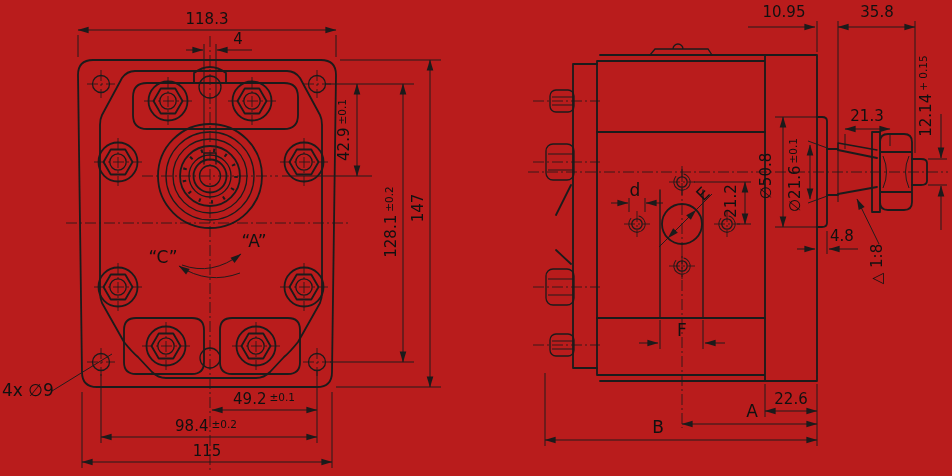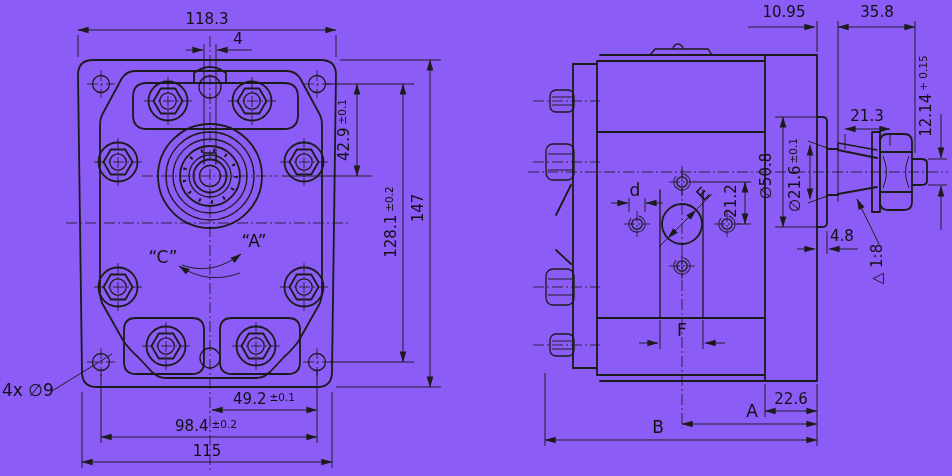--- a/index.html
+++ b/index.html
@@ -1,16 +1,16 @@
 <!DOCTYPE html>
 <html><head>
 <meta charset="utf-8">
 <style>
   html,body{margin:0;padding:0;background:#ffffff;}
-  .canvas{position:relative;width:952px;height:476px;background:#8b5cf6;overflow:hidden;}
+  .canvas{position:relative;width:952px;height:476px;background:#b91c1c;overflow:hidden;}
   svg{display:block;}
   .s{stroke:#1b1b1b;fill:none;stroke-width:1.8;stroke-linecap:round;stroke-linejoin:round;}
   .m{stroke:#1b1b1b;fill:none;stroke-width:1.3;stroke-linecap:round;}
   .t{stroke:#1b1b1b;fill:none;stroke-width:0.95;stroke-linecap:butt;}
   .cl{stroke:#1b1b1b;fill:none;stroke-width:0.8;stroke-dasharray:11 3 2 3;}
   .dots{stroke:#1b1b1b;fill:none;stroke-width:3.6;stroke-dasharray:2 10.5;}
   text{font-family:"DejaVu Sans","Liberation Sans",sans-serif;fill:#111;font-size:15px;}
   .big{font-size:17px;}
   .tol{font-size:10.5px;}
 </style>

